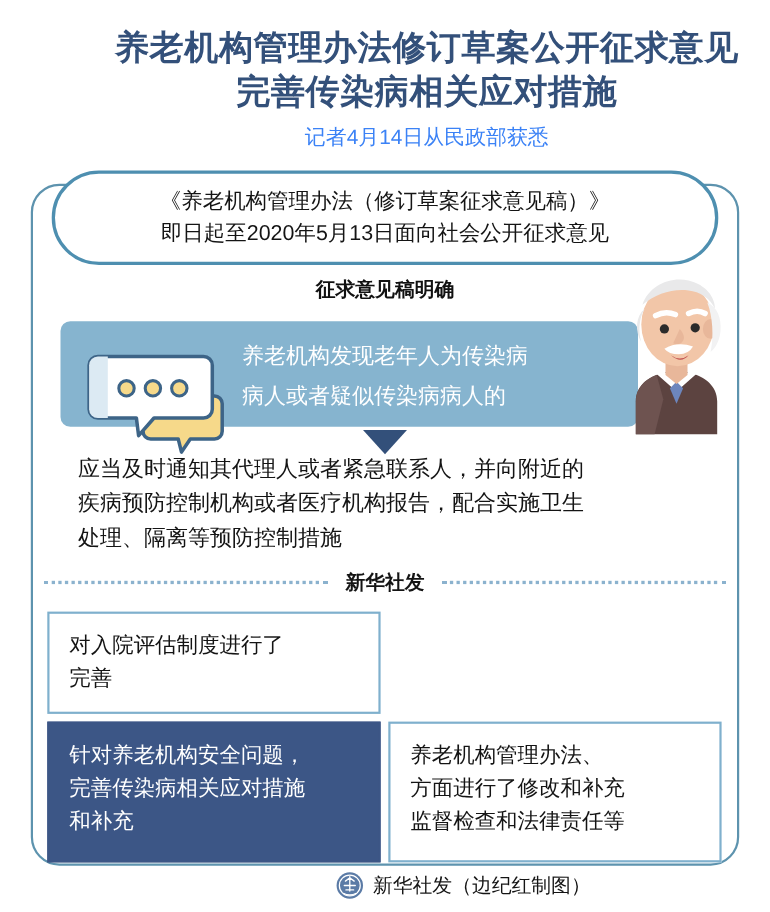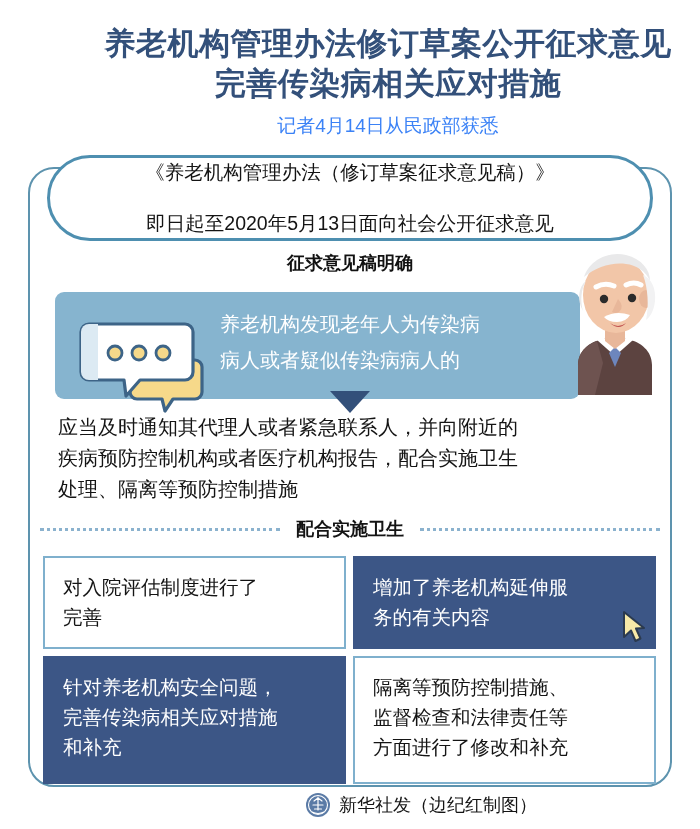--- a/index.html
+++ b/index.html
@@ -58,21 +58,21 @@
     top: 155px;
     width: 606px;
     height: 86px;
     border: 3px solid #4e8fb0;
     border-radius: 44px;
     background: #ffffff;
     box-sizing: border-box;
     display: flex;
     flex-direction: column;
     align-items: center;
-    justify-content: space-between;
+    justify-content: center;
     z-index: 4;
   }
   .pill-line {
     color: #141414;
     font-size: 19.5px;
     line-height: 29px;
     white-space: nowrap;
   }
 
   
@@ -87,21 +87,21 @@
     font-weight: bold;
     z-index: 3;
   }
 
   
   .banner {
     position: absolute;
     left: 55px;
     top: 292px;
     width: 525px;
-    height: 107px;
+    height: 96px;
     background: #86b4cf;
     border-radius: 9px;
     z-index: 2;
   }
   .banner-text {
     position: absolute;
     left: 165px;
     top: 14px;
     width: 345px;
     color: #ffffff;
@@ -145,21 +145,21 @@
   
   .paragraph {
     position: absolute;
     left: 58px;
     top: 412px;
     width: 590px;
     color: #141414;
     font-size: 20px;
     line-height: 31px;
   }
-  .paragraph div { white-space: nowrap; }
+  .paragraph div { white-space: nowrap; margin-left: 13px; }
 
   
   .divider {
     position: absolute;
     left: 40px;
     top: 515px;
     width: 620px;
     height: 28px;
     display: flex;
     align-items: center;
@@ -315,50 +315,41 @@
 <div class="down-arrow"></div>
 
 <div class="paragraph">
   <div>应当及时通知其代理人或者紧急联系人，并向附近的</div>
   <div>疾病预防控制机构或者医疗机构报告，配合实施卫生</div>
   <div>处理、隔离等预防控制措施</div>
 </div>
 
 <div class="divider">
   <div class="dots"></div>
-  <div class="divider-label">配合实施卫生</div>
+  <div class="divider-label">新华社发</div>
   <div class="dots"></div>
 </div>
 
 <div class="boxes">
   <div class="box-row">
     <div class="box box-light r1">
       <div>对入院评估制度进行了</div>
       <div>完善</div>
-    </div>
-    <div class="box box-dark r1">
-      <div>增加了养老机构延伸服</div>
-      <div>务的有关内容</div>
-      <div class="cursor">
-        <svg viewBox="0 0 26 34" width="26" height="34">
-          <path d="M3 2 L3 27 L10 20.5 L14.5 31 L19.5 28.5 L15 18.5 L23 18 Z" fill="#f7e9a8" stroke="#2b3a4f" stroke-width="2" stroke-linejoin="round"></path>
-        </svg>
-      </div>
     </div>
   </div>
   <div class="box-row">
     <div class="box box-dark r2">
       <div>针对养老机构安全问题，</div>
       <div>完善传染病相关应对措施</div>
       <div>和补充</div>
     </div>
     <div class="box box-light r2">
-      <div>隔离等预防控制措施、</div>
+      <div>养老机构管理办法、</div>
+      <div>方面进行了修改和补充</div>
       <div>监督检查和法律责任等</div>
-      <div>方面进行了修改和补充</div>
     </div>
   </div>
 </div>
 
 <div class="footer">
   <div class="footer-logo">
     <svg viewBox="0 0 26 26" width="26" height="26">
       <circle cx="13" cy="13" r="12" fill="#5b7ba6"></circle>
       <circle cx="13" cy="13" r="9.5" fill="none" stroke="#ffffff" stroke-width="1.1"></circle>
       <path d="M13 5 L13 18 M9 9 L13 6 L17 9 M8 13 h10 M9.5 17 h7" stroke="#ffffff" stroke-width="1.2" fill="none" stroke-linecap="round"></path>

